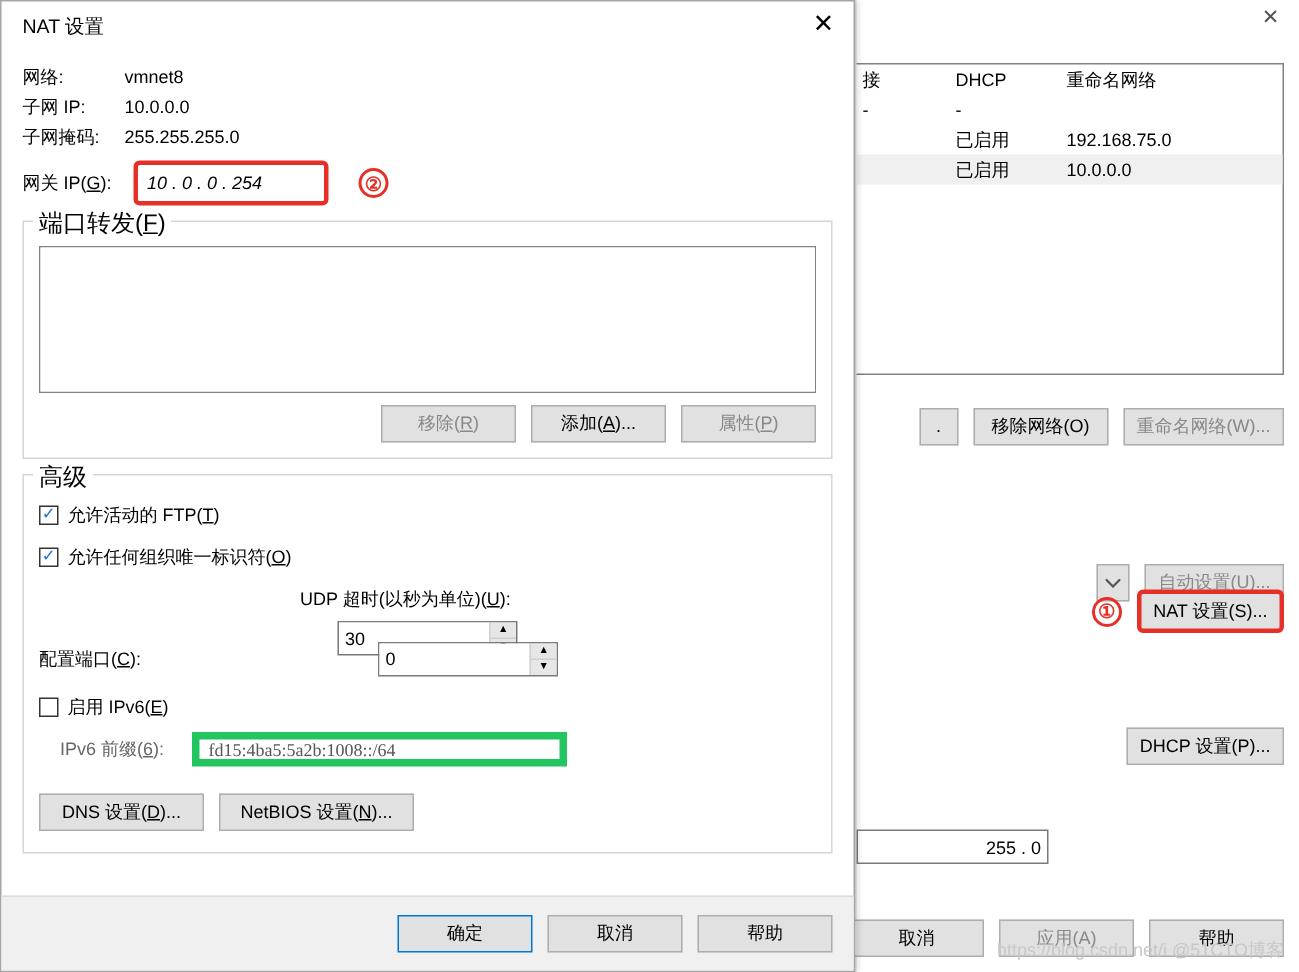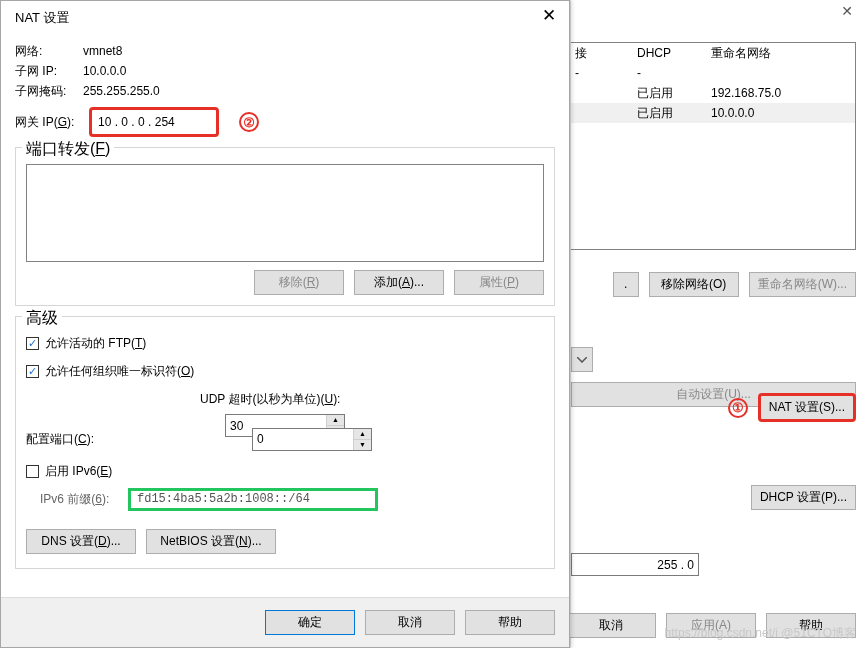--- a/index.html
+++ b/index.html
@@ -217,25 +217,25 @@
     display: flex; flex-direction: column;
     background: #e6e6e6;
   }
   .spin .arrows div {
     flex: 1; text-align: center;
     font-size: 7px; line-height: 10px;
     border-bottom: 1px solid #cfcfcf;
   }
   .spin .arrows div:last-child { border-bottom: none; }
   .txt {
-    border: 3px solid #22c55e;
+    border: 5px solid #22c55e;
     height: 23px; background: #fff;
     padding: 0 6px;
-    display: inline-flex; align-items: center;
-    font-family: Liberation Mono, monospace;
+    display: inline-flex; 
+    font-family: Liberation Serif, serif;
   }
   .dlg-footer {
     position: absolute;
     left: 0; right: 0; bottom: 0;
     border-top: 1px solid #dcdcdc;
     background: #f0f0f0;
     padding: 12px 14px;
     display: flex; justify-content: flex-end;
     gap: 10px;
   }
@@ -269,21 +269,21 @@
       <div class="c3">10.0.0.0</div>
     </div>
   </div>
 
   <div class="bg-btn-row" style="top:272px;">
     <div class="wbtn" style="min-width:26px;width:26px;">.</div>
     <div class="wbtn"><span>移除网络(O)</span></div>
     <div class="wbtn dis"><span>重命名网络(W)...</span></div>
   </div>
 
-  <div class="bg-btn-row" style="top:347px;flex-direction:column;">
+  <div class="bg-btn-row" style="top:376px;">
     <div class="wbtn" style="min-width:22px;width:22px;padding:0;border-color:#adadad;">
       <svg width="10" height="6" viewBox="0 0 10 6">
           <path d="M0 0 L5 5 L10 0" fill="none" stroke="#555" stroke-width="1.5"></path>
         </svg>
     </div>
     <div class="wbtn dis"><span>自动设置(U)...</span></div>
   </div>
 
   <div class="bg-btn-row" style="top:393px; align-items:center;">
     <span class="circ">①</span>
@@ -322,21 +322,21 @@
       <span class="lbl">子网 IP:</span>
       <span>10.0.0.0</span>
     </div>
     <div class="info-row">
       <span class="lbl">子网掩码:</span>
       <span>255.255.255.0</span>
     </div>
 
     <div class="gw-row">
       <span class="lbl" style="width:68px;">网关 IP(<span class="u">G</span>):</span>
-      <div class="ip-input red-highlight" style="height:30px;">
+      <div class="ip-input red-highlight" style="height:30px;font-style:italic;">
         <span>10  .  0   .  0   . 254</span>
       </div>
       <span style="width:8px;"></span>
       <span class="circ">②</span>
     </div>
 
     <div class="group">
       <span class="legend">端口转发(<span class="u">F</span>)</span>
       <div class="listbox">
         <div class="content-area"></div>

